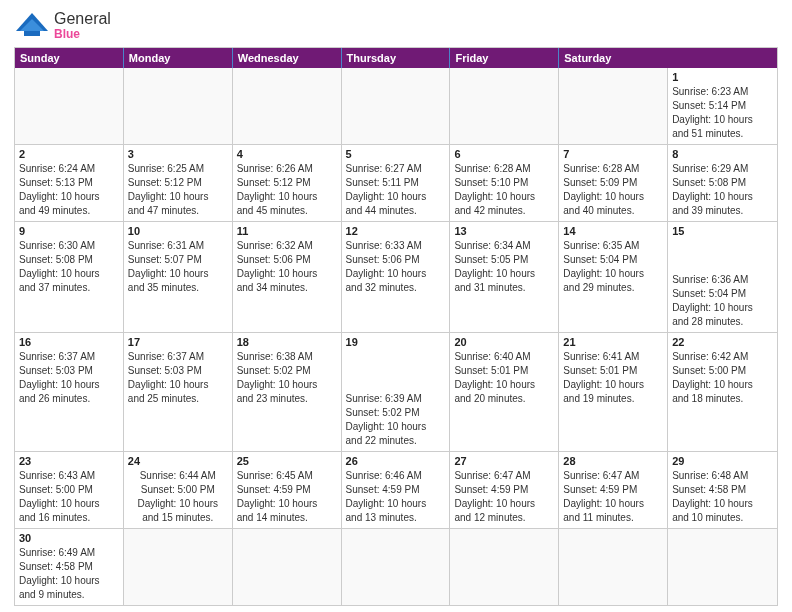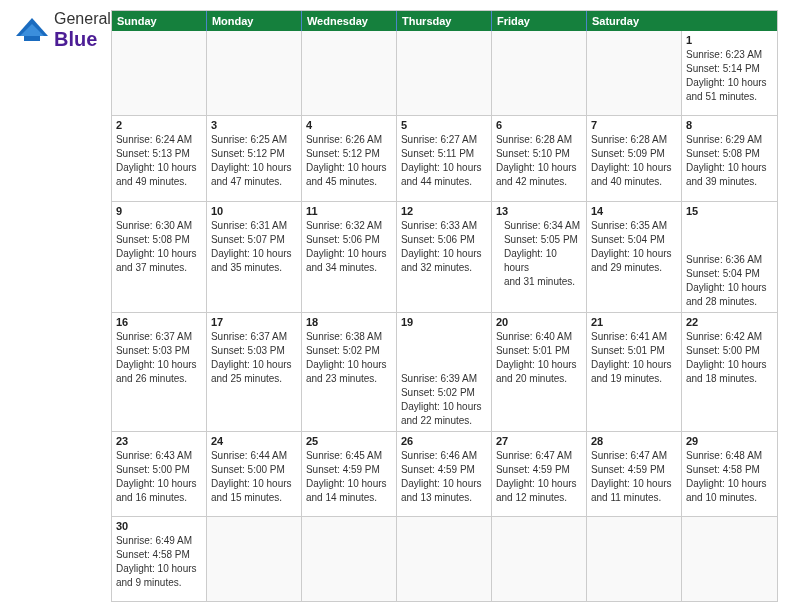--- a/index.html
+++ b/index.html
@@ -8,21 +8,21 @@
       height: 612px;
       font-family: Arial, sans-serif;
       background: #fff;
       overflow: hidden;
     }
     .page {
       width: 792px;
       height: 612px;
       padding: 10px 14px;
       display: flex;
-      flex-direction: row;
+      flex-direction: column;
     }
     .header {
       display: flex;
       justify-content: space-between;
       align-items: flex-start;
       margin-bottom: 6px;
     }
     .logo {
       display: flex;
       align-items: center;
@@ -46,21 +46,21 @@
     }
     .calendar {
       flex: 1;
       display: flex;
       flex-direction: column;
       border: 1px solid #ccc;
     }
     .cal-header {
       display: grid;
       grid-template-columns: repeat(7, 1fr);
-      background: #15803d;
+      background: #701a75;
     }
     .cal-header-cell {
       color: #fff;
       font-size: 11px;
       font-weight: bold;
       padding: 4px 5px;
       text-align: left;
       border-right: 1px solid #4a85c9;
     }
     .cal-header-cell:last-child { border-right: none; }
@@ -104,21 +104,21 @@
 <div class="page">
   <div class="header">
     <div class="logo">
       <svg class="logo-icon" viewBox="0 0 36 28">
         <polygon points="18,2 34,20 2,20" fill="#1a6bbf"></polygon>
         <polygon points="18,8 30,20 6,20" fill="#4a9de8" opacity="0.7"></polygon>
         <rect x="10" y="20" width="16" height="5" fill="#1a6bbf"></rect>
       </svg>
       <div>
         <div style="font-size:16px;color:#333;line-height:1.1;"><span style="font-weight:normal;">General</span></div>
-        <div style="font-size:20px;color:#4c1d95;font-weight:bold;line-height:1.1;">Blue</div>
+        <div style="font-size:12px;color:#ec4899;font-weight:bold;line-height:1.1;">Blue</div>
       </div>
     </div>
     <div class="title-section">
       <div class="month-title"></div>
       <div class="location"></div>
     </div>
   </div>
 
   <div class="calendar">
     <div class="cal-header">
@@ -220,21 +220,21 @@
           </div>
           <div class="cal-cell">
             <div class="day-num">12</div>
             <div class="cell-text" style="white-space: pre-line;">Sunrise: 6:33 AM
 Sunset: 5:06 PM
 Daylight: 10 hours
 and 32 minutes.</div>
           </div>
           <div class="cal-cell">
             <div class="day-num">13</div>
-            <div class="cell-text" style="white-space: pre-line; margin-left: 8px;">Sunrise: 6:34 AM
+            <div class="cell-text" style="white-space: pre-line;">Sunrise: 6:34 AM
 Sunset: 5:05 PM
 Daylight: 10 hours
 and 31 minutes.</div>
           </div>
           <div class="cal-cell">
             <div class="day-num">14</div>
             <div class="cell-text" style="white-space: pre-line;">Sunrise: 6:35 AM
 Sunset: 5:04 PM
 Daylight: 10 hours
 and 29 minutes.</div>
@@ -301,21 +301,21 @@
         <div class="cal-row">
           <div class="cal-cell">
             <div class="day-num">23</div>
             <div class="cell-text" style="white-space: pre-line;">Sunrise: 6:43 AM
 Sunset: 5:00 PM
 Daylight: 10 hours
 and 16 minutes.</div>
           </div>
           <div class="cal-cell">
             <div class="day-num">24</div>
-            <div class="cell-text" style="white-space: pre-line;">Sunrise: 6:44 AM
+            <div class="cell-text" style="white-space: pre-line; text-align: center;">Sunrise: 6:44 AM
 Sunset: 5:00 PM
 Daylight: 10 hours
 and 15 minutes.</div>
           </div>
           <div class="cal-cell">
             <div class="day-num">25</div>
             <div class="cell-text" style="white-space: pre-line;">Sunrise: 6:45 AM
 Sunset: 4:59 PM
 Daylight: 10 hours
 and 14 minutes.</div>

